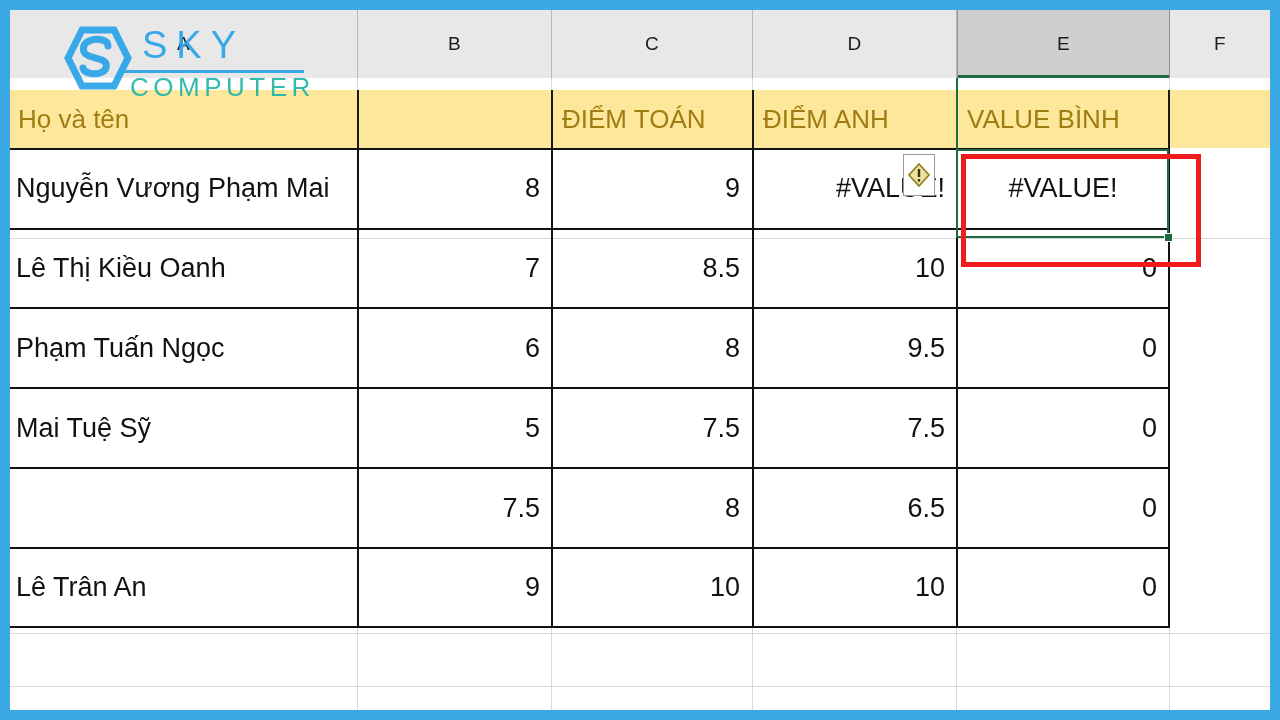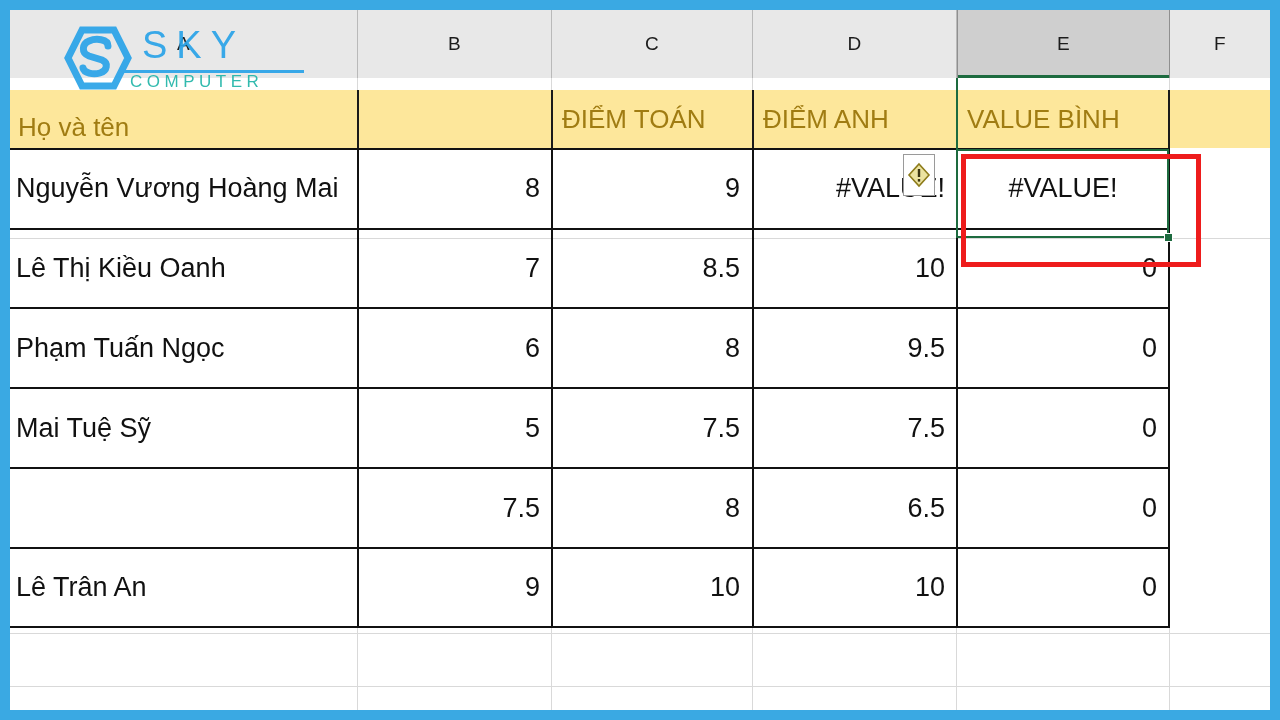--- a/index.html
+++ b/index.html
@@ -174,21 +174,21 @@
   #logo-rule {
     position: absolute;
     left: 62px; top: 48px;
     width: 180px; height: 3px;
     background: #2aa3e8;
   }
   #logo-text-comp {
     position: absolute;
     left: 68px; top: 50px;
     font-family: "Liberation Sans", sans-serif;
-    font-size: 17px;
+    font-size: 26px;
     letter-spacing: 4.5px;
     color: #21b5a8;
   }
 </style>
 </head>
 <body>
 
 <div id="frame">
   <div id="sheet">
 
@@ -219,21 +219,21 @@
       <div class="glv" style="left:541px;"></div>
       <div class="glv" style="left:742px;"></div>
       <div class="glv" style="left:946px;"></div>
       <div class="glv" style="left:1159px;"></div>
       <div class="glh" style="top:160px;"></div>
       <div class="glh" style="top:555px;"></div>
       <div class="glh" style="top:608px;"></div>
 
       <div id="row1"></div>
 
-      <div class="hcell" style="left:0px;width:348px;margin-top:8px;">Họ và tên</div>
+      <div class="hcell" style="left:0px;width:348px;">Họ và tên</div>
       <div class="hcell" style="left:544px;width:196px;">ĐIỂM TOÁN</div>
       <div class="hcell" style="left:745px;width:198px;">ĐIỂM ANH</div>
       <div class="hcell" style="left:949px;width:211px;">VALUE BÌNH</div>
 
       <div class="hsep" style="left:347px;"></div>
       <div class="hsep" style="left:541px;"></div>
       <div class="hsep" style="left:742px;"></div>
       <div class="hsep" style="left:946px;"></div>
       <div class="hsep" style="left:1158px;"></div>
 
@@ -244,21 +244,21 @@
       <div class="bdr-h" style="left:0px;top:389px;width:1160px;"></div>
       <div class="bdr-h" style="left:0px;top:469px;width:1160px;"></div>
       <div class="bdr-h" style="left:0px;top:548px;width:1160px;"></div>
 
       <div class="bdr-v" style="left:347px;top:70px;height:478px;"></div>
       <div class="bdr-v" style="left:541px;top:70px;height:478px;"></div>
       <div class="bdr-v" style="left:742px;top:70px;height:478px;"></div>
       <div class="bdr-v" style="left:946px;top:70px;height:478px;"></div>
       <div class="bdr-v" style="left:1158px;top:70px;height:478px;"></div>
 
-      <div class="cell name" style="left:0px;top:72px;width:345px;height:77px;">Nguyễn Vương Hoàng Mai</div>
+      <div class="cell name" style="left:0px;top:72px;width:345px;height:77px;">Nguyễn Vương Phạm Mai</div>
       <div class="cell num" style="left:350px;top:72px;width:190px;height:77px;">8</div>
       <div class="cell num" style="left:544px;top:72px;width:196px;height:77px;">9</div>
       <div class="cell num" style="left:745px;top:72px;width:200px;height:77px;">#VALUE!</div>
       <div class="cell num" style="left:949px;top:72px;width:208px;height:77px;justify-content:center;padding-right:0;">#VALUE!</div>
 
       <div id="err-tag" style="left:893px;top:76px;">
         <svg width="24" height="26" viewBox="0 0 24 26">
           <polygon points="12,2 22,13 12,24 2,13" fill="#ece3a0" stroke="#8d7b1a" stroke-width="1.6"></polygon>
           <rect x="10.8" y="7" width="2.4" height="8" fill="#3b3411"></rect>
           <rect x="10.8" y="17" width="2.4" height="2.6" fill="#3b3411"></rect>

